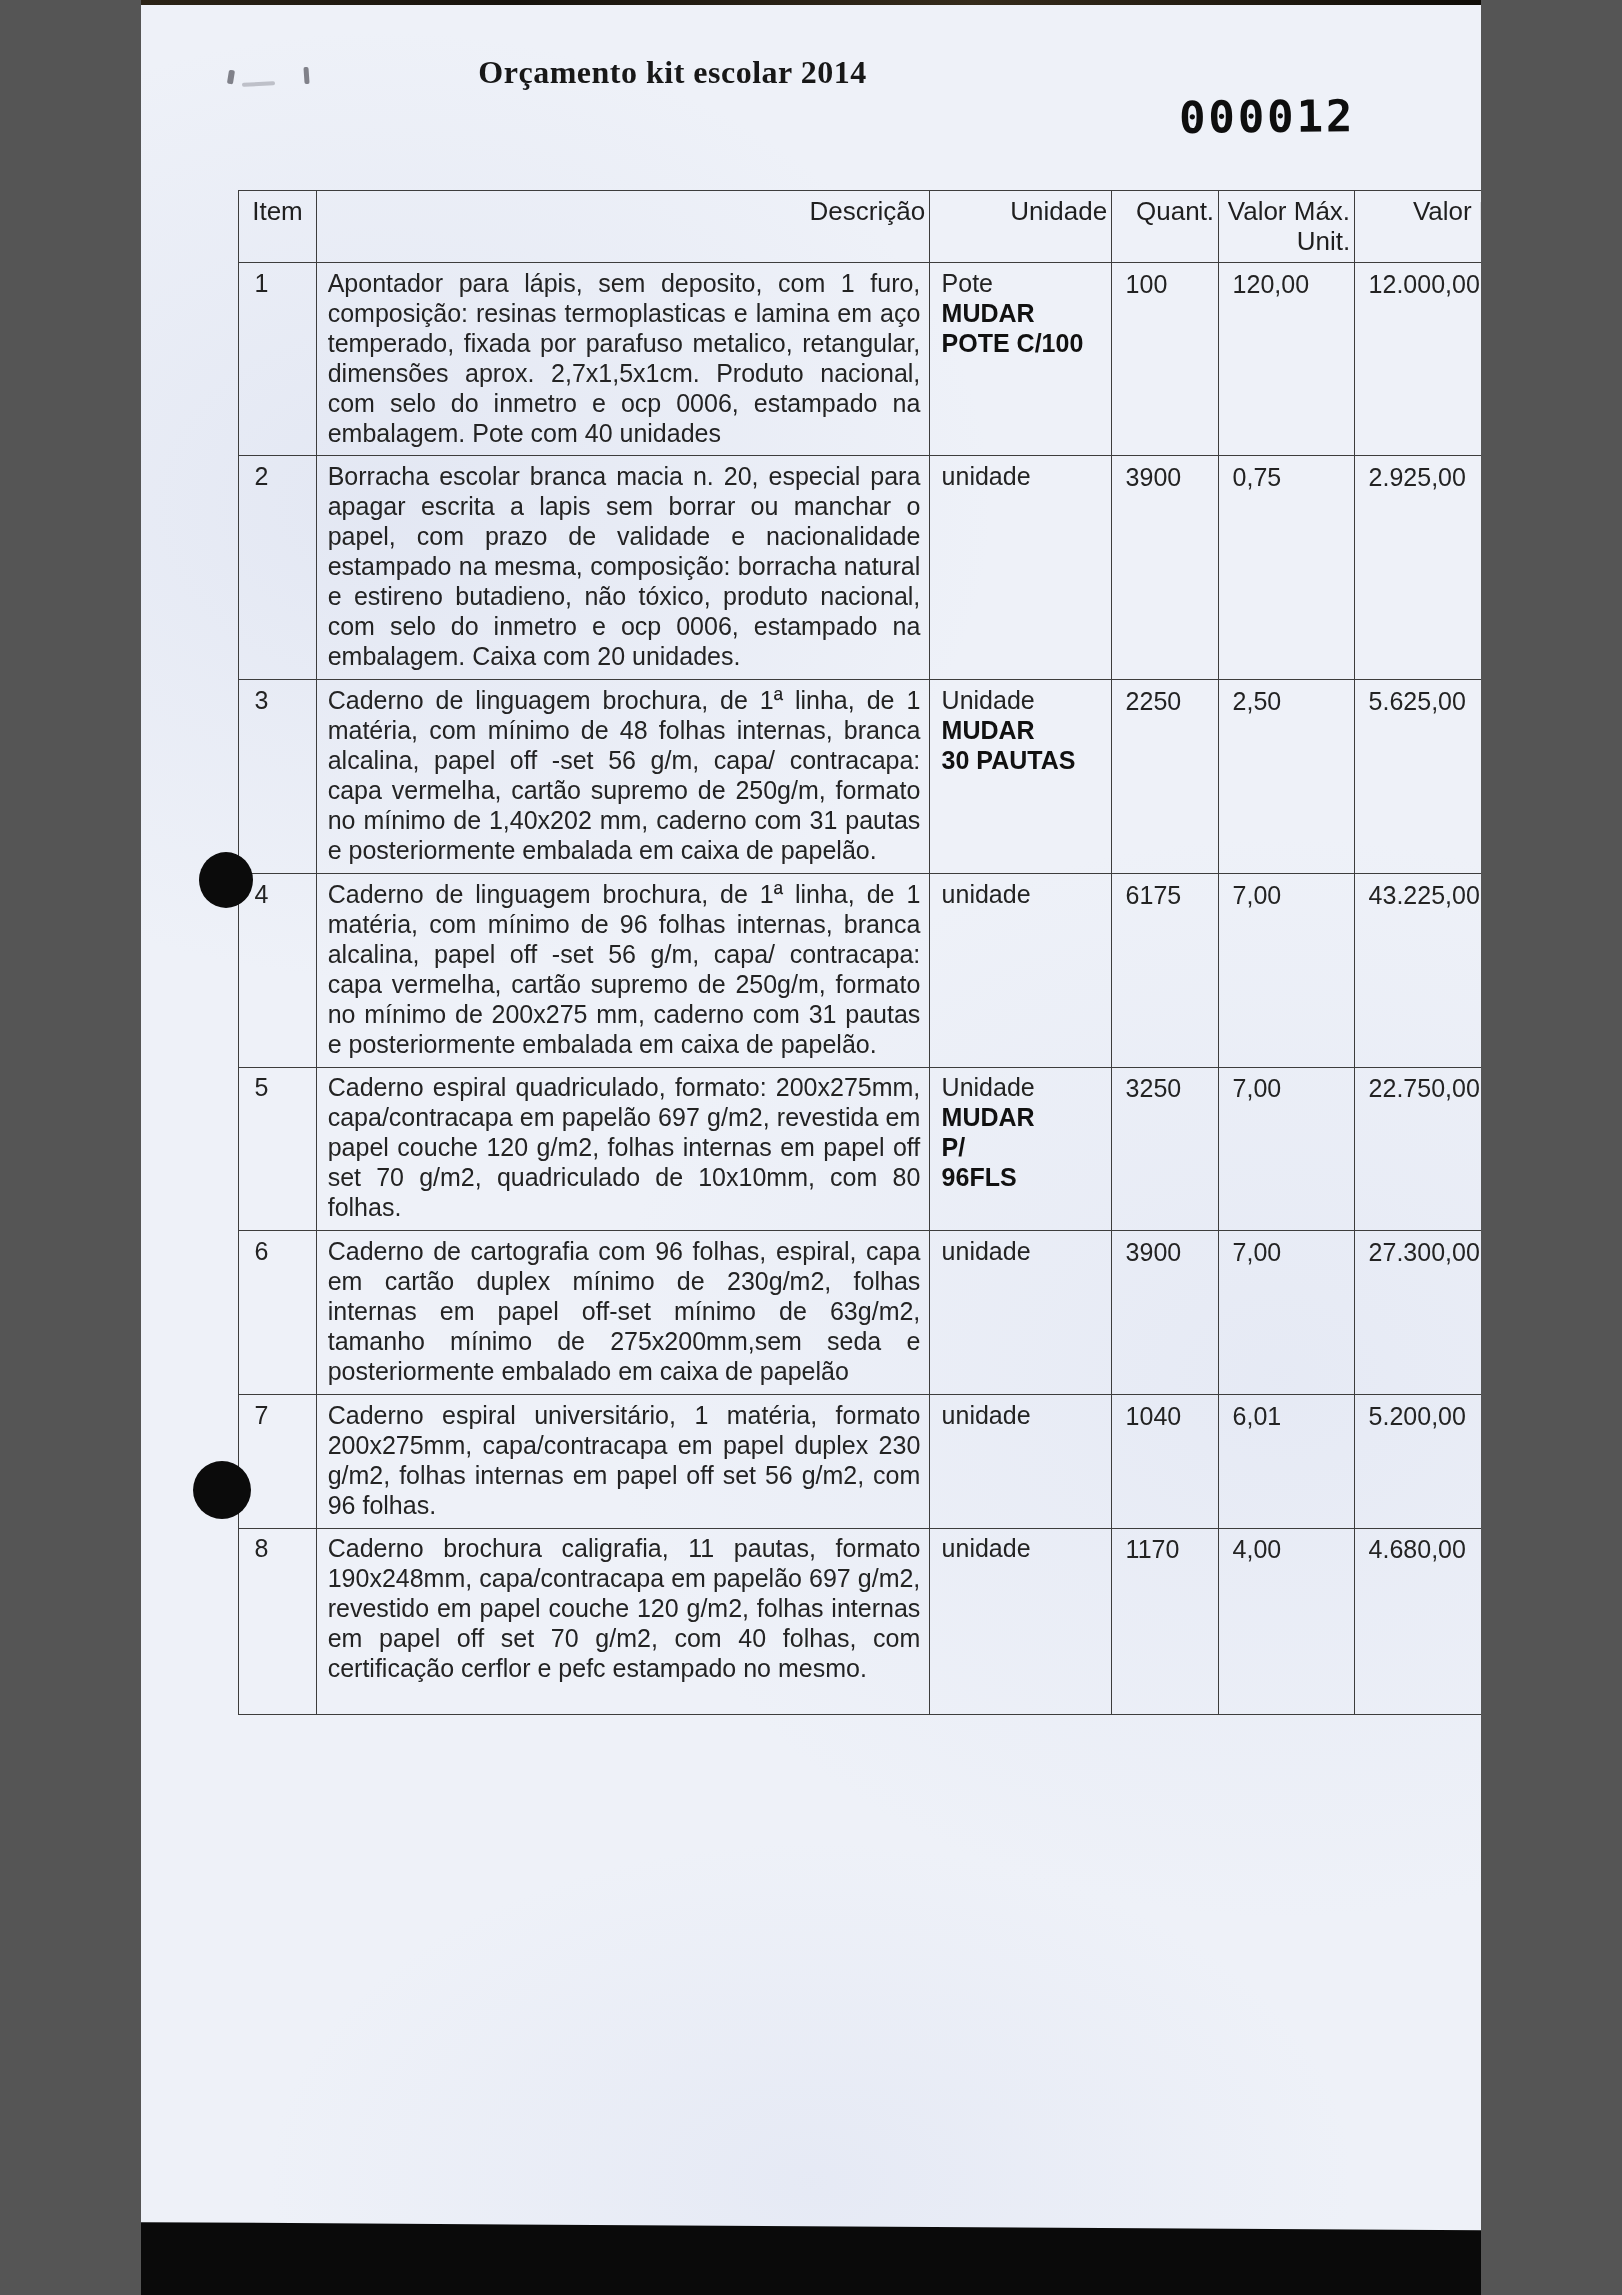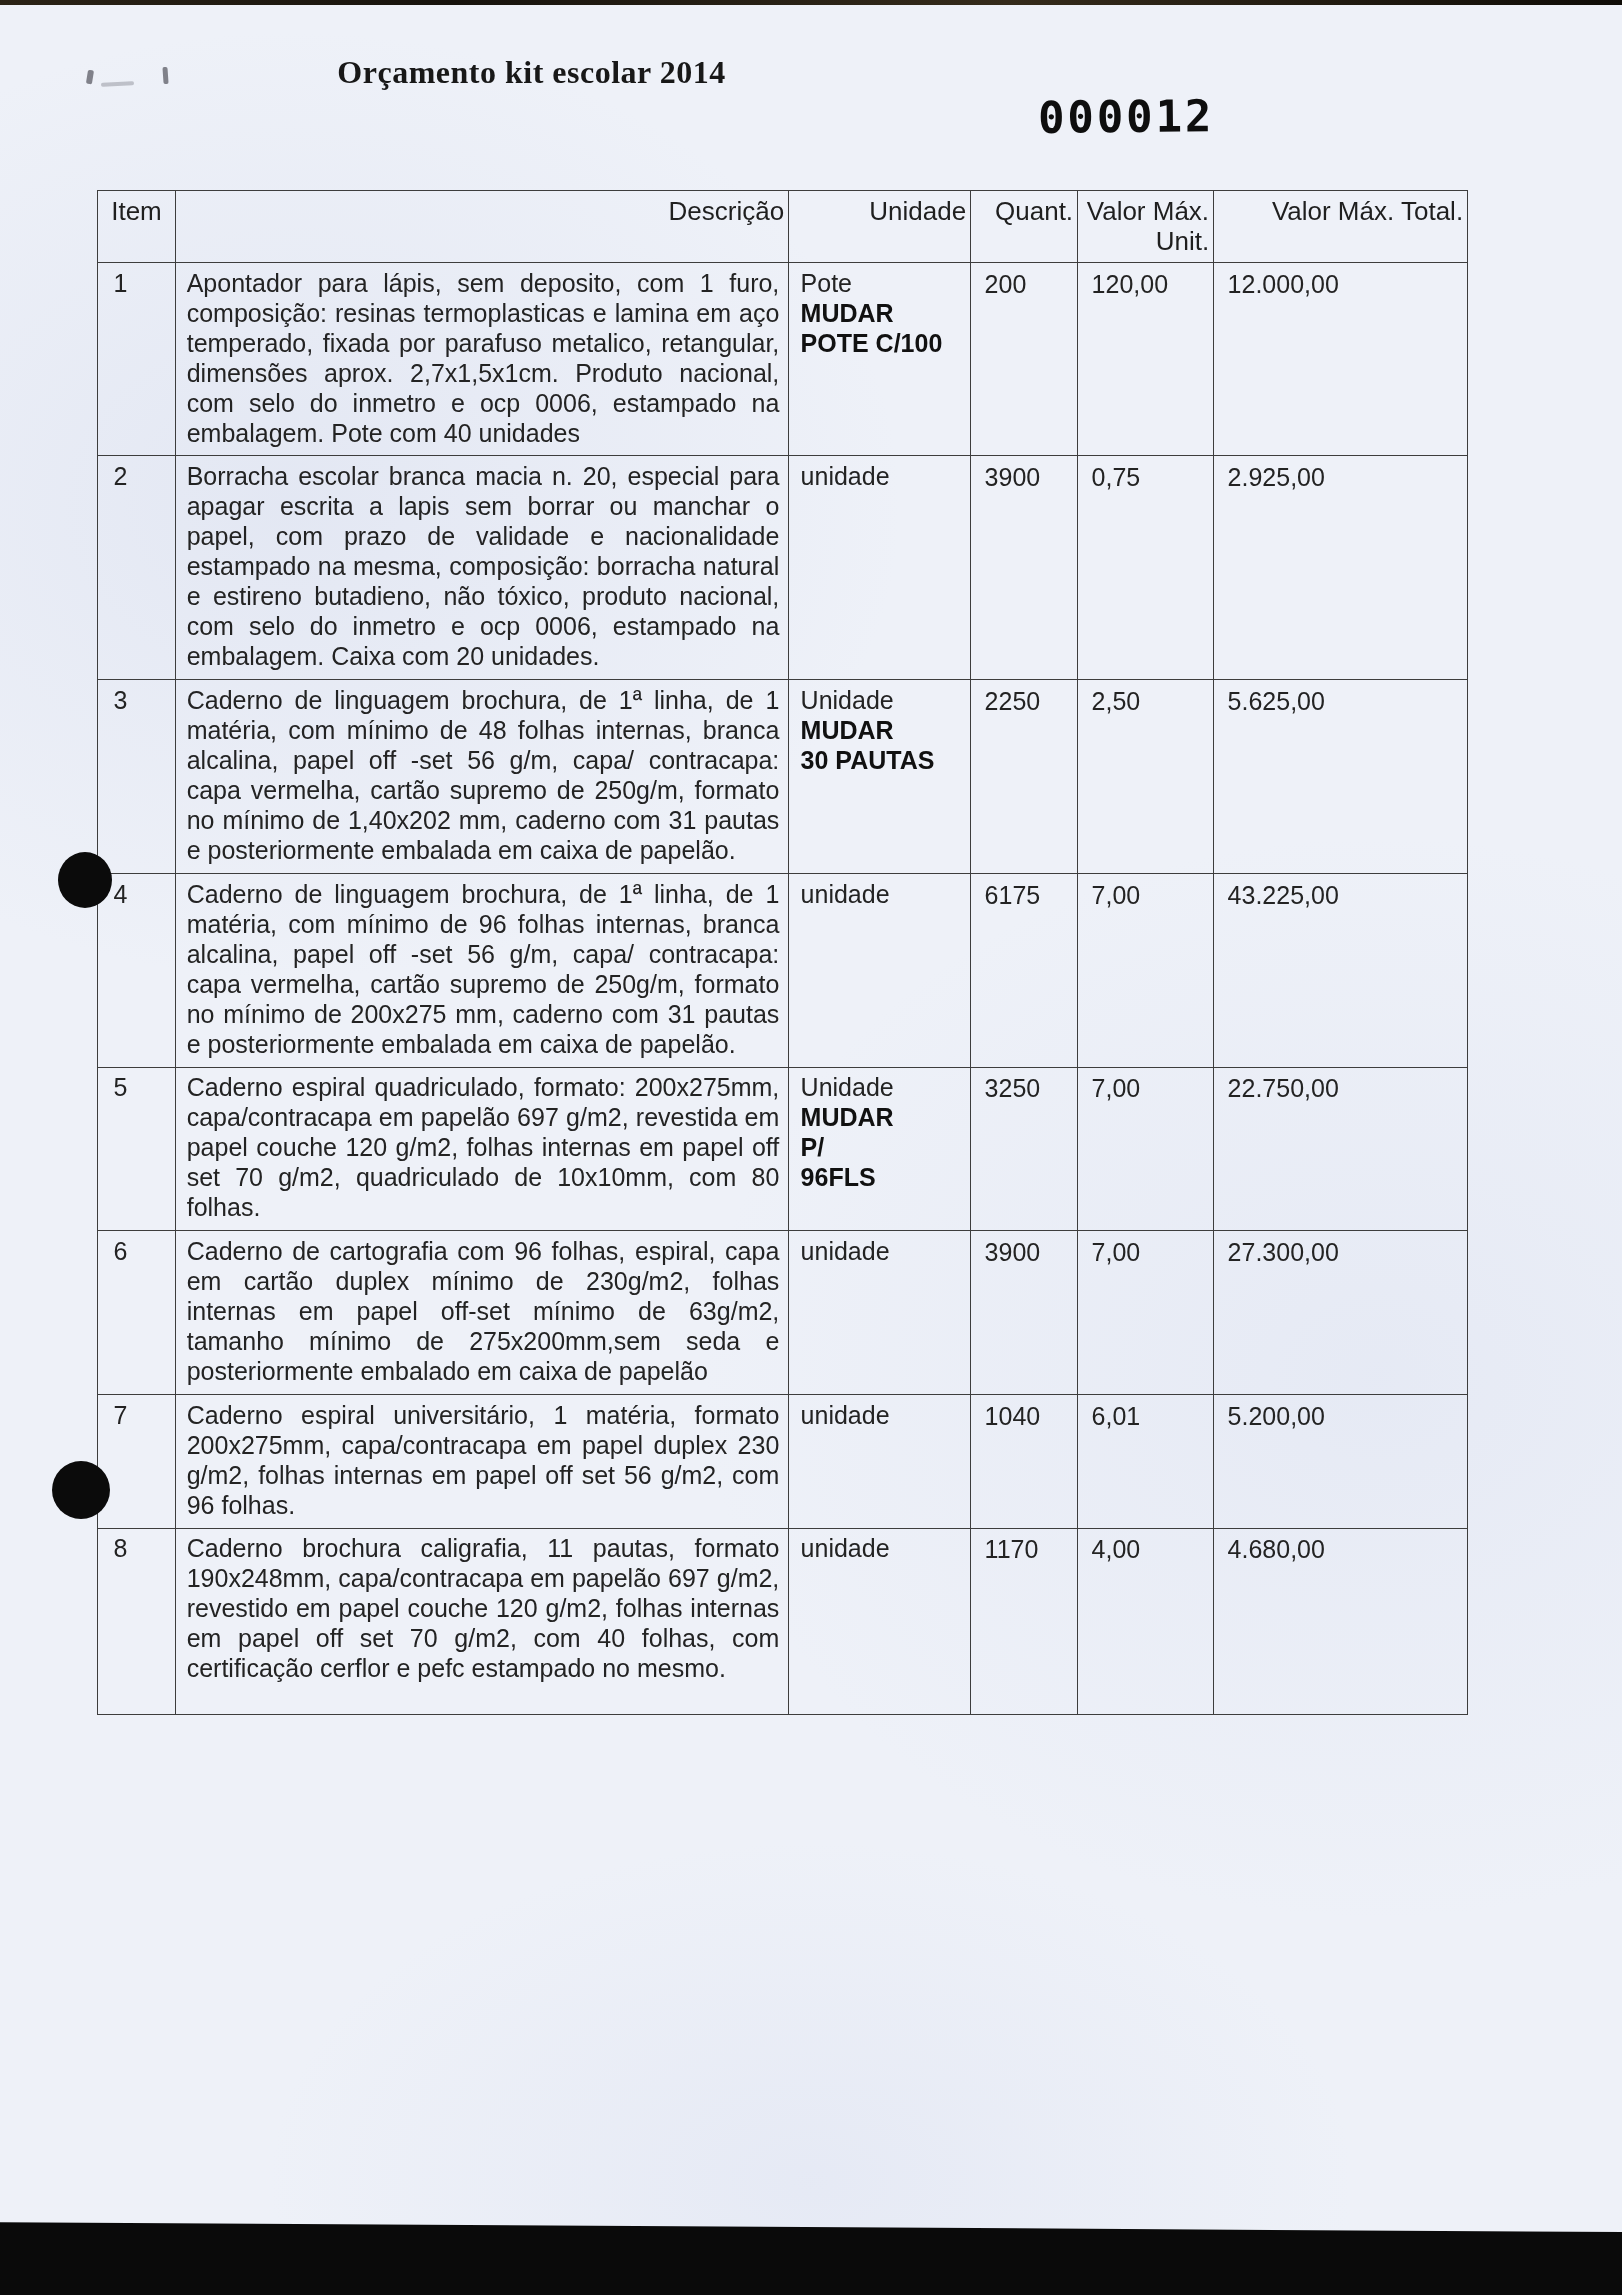--- a/index.html
+++ b/index.html
@@ -1,18 +1,18 @@
 <!DOCTYPE html>
 <html><head>
 <meta charset="utf-8">
 <style>
   html,body { margin:0; padding:0; background:#555; }
   .page {
     position:relative;
-    width:1622px; height:2296px;
+    width:1340px; height:2296px;
     margin:0 auto;
     overflow:hidden;
     font-family:"Liberation Sans", sans-serif;
     color:#232323;
     background:
       radial-gradient(ellipse 873px 679px at 18% 22%, rgba(198,206,230,0.28), transparent 70%),
       radial-gradient(ellipse 970px 776px at 85% 60%, rgba(200,208,232,0.22), transparent 70%),
       radial-gradient(ellipse 776px 485px at 50% 95%, rgba(205,212,235,0.25), transparent 70%),
       #eef1f8;
   }
@@ -108,21 +108,21 @@
     </thead>
     <tbody>
   <tr>
     <td class="c-item">1</td>
     <td class="c-desc">Apontador para lápis, sem deposito, com 1 furo, composição: resinas termoplasticas e lamina em aço temperado, fixada por parafuso metalico, retangular, dimensões aprox. 2,7x1,5x1cm. Produto nacional, com selo do inmetro e ocp 0006, estampado na embalagem. Pote com 40 unidades</td>
     <td class="c-unit">
       <div class="unit-main">Pote</div>
     <div class="unit-extra">MUDAR</div>
             <div class="unit-extra">POTE C/100</div>
           </td>
-    <td class="c-num">200</td>
+    <td class="c-num">100</td>
     <td class="c-num">120,00</td>
     <td class="c-num">12.000,00</td>
   </tr>
 
   <tr>
     <td class="c-item">2</td>
     <td class="c-desc">Borracha escolar branca macia n. 20, especial para apagar escrita a lapis sem borrar ou manchar o papel, com prazo de validade e nacionalidade estampado na mesma, composição: borracha natural e estireno butadieno, não tóxico, produto nacional, com selo do inmetro e ocp 0006, estampado na embalagem. Caixa com 20 unidades.</td>
     <td class="c-unit">
       <div class="unit-main">unidade</div>
     </td>

